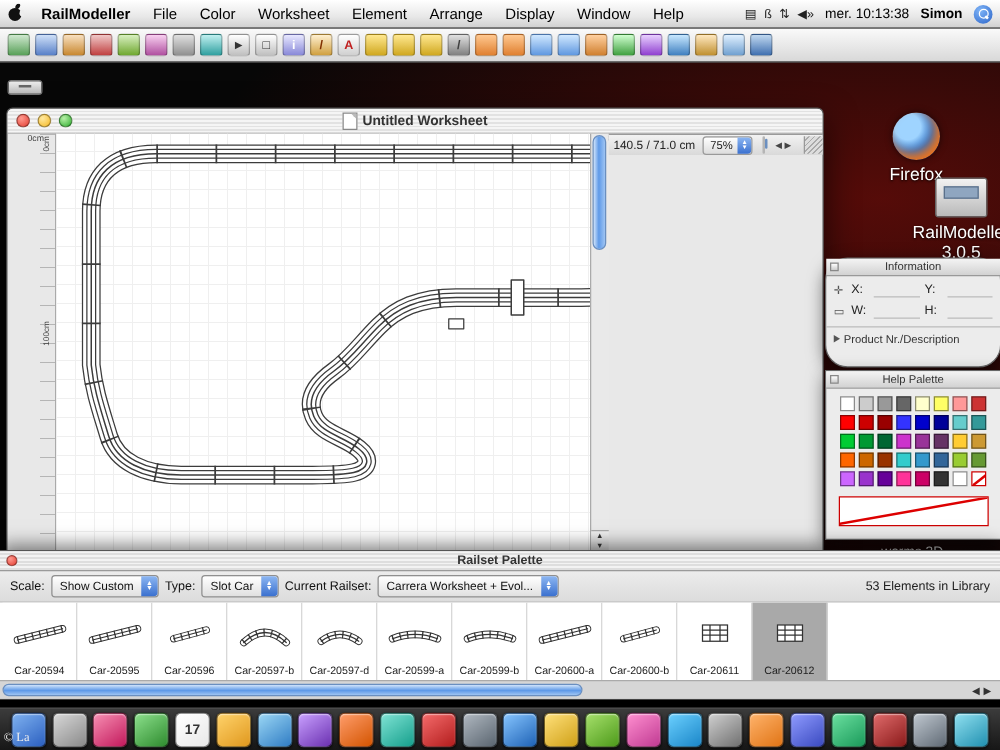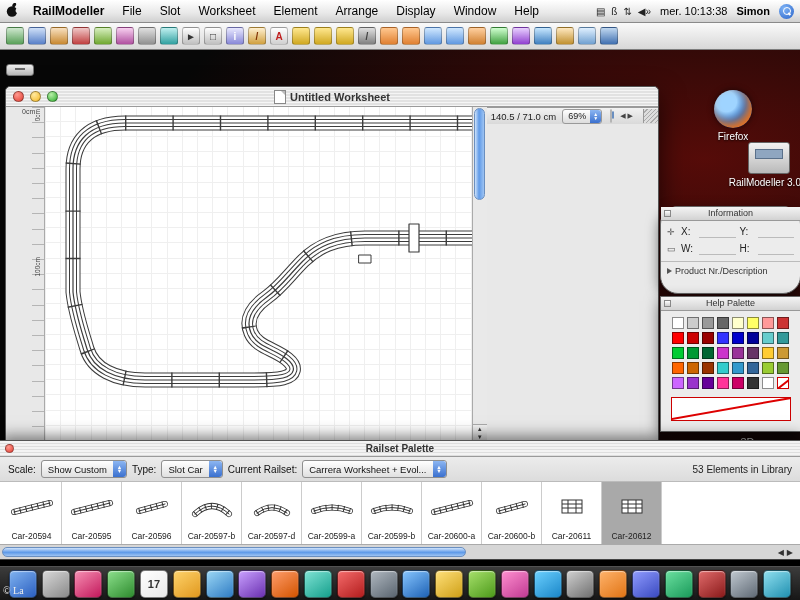--- a/index.html
+++ b/index.html
@@ -53,21 +53,21 @@
   .varrows{position:absolute;bottom:0;left:0;width:14px;text-align:center;font-size:6px;color:#333;line-height:8px;background:linear-gradient(#f2f2f2,#d5d5d5);border-top:1px solid #aaa;}
   .ws-status{height:16px;background:linear-gradient(#f2f2f2,#d9d9d9);border-top:1px solid #9a9a9a;display:flex;align-items:center;font-size:9.5px;color:#222;gap:6px;padding-left:4px;position:relative;}
   .zoombox{display:flex;align-items:center;height:13px;background:linear-gradient(#fff,#dcdcdc);border:1px solid #999;border-radius:3px;font-size:9px;padding-left:5px;}
   .zoomcap{width:11px;height:13px;margin-left:4px;background:linear-gradient(#8cb6f2,#3a70cf);border-radius:0 3px 3px 0;display:flex;flex-direction:column;align-items:center;justify-content:center;color:#fff;font-size:5px;line-height:4px;}
   .hscroll{flex:1;height:12px;margin:0 2px;background:#e7e7e7;border:1px solid #b5b5b5;border-radius:2px;position:relative;}
   .hthumb{position:absolute;left:1px;top:1px;height:8px;width:70%;border-radius:4px;background:linear-gradient(#cfe3fb,#5f9ae8 55%,#9ec4f3);border:1px solid #6a8fc0;box-sizing:border-box;}
   .harrows{font-size:7px;color:#444;padding-right:2px;letter-spacing:2px;}
   .growbox{width:14px;height:14px;background:repeating-linear-gradient(135deg,#ddd 0 2px,#aaa 2px 3px);border-left:1px solid #999;}
 
   
-  .dicon{position:absolute;text-align:center;color:#fff;font-size:10px;text-shadow:0 1px 2px #000;width:86px;}
+  .dicon{position:absolute;text-align:center;color:#fff;font-size:14px;text-shadow:0 1px 2px #000;width:86px;}
   .ff-globe{width:38px;height:38px;margin:0 auto 3px;border-radius:50%;background:radial-gradient(circle at 32% 30%,#9fd4ff 0 28%,#2a70c8 55%,#0b3a7a),radial-gradient(circle at 70% 65%,#ff9a2e,#c45200);background-blend-mode:normal;position:relative;box-shadow:inset -4px -5px 8px rgba(255,120,20,.9),0 0 6px rgba(0,0,0,.6);}
   .disk{width:40px;height:30px;margin:0 auto 3px;background:linear-gradient(#f2f2f2,#b9b9b9);border:1px solid #666;border-radius:3px;position:relative;}
   .disk:after{content:"";position:absolute;left:6px;top:6px;right:6px;height:8px;background:#8fa6c0;border:1px solid #5a708a;}
 
   
   .utilwin{position:absolute;background:#ececec;border:1px solid #666;box-shadow:0 5px 14px rgba(0,0,0,.6);font-size:10px;color:#222;}
   .util-title{height:13px;background:linear-gradient(#f4f4f4,#d2d2d2);border-bottom:1px solid #999;text-align:center;font-size:9px;line-height:13px;color:#333;position:relative;}
   .util-close{position:absolute;left:3px;top:3px;width:7px;height:7px;border:1px solid #888;background:linear-gradient(#fff,#ccc);box-sizing:border-box;}
   .inforow{display:flex;gap:4px;align-items:center;padding:4px 6px 0 6px;}
   .inforow .ic{width:10px;color:#555;font-size:9px;}
@@ -115,21 +115,21 @@
     <span class="apple">
       <svg width="13" height="14" viewBox="0 0 13 14">
         <ellipse cx="8.2" cy="2" rx="1.6" ry="2.4" transform="rotate(35 8.2 2)" fill="#111"></ellipse>
         <circle cx="6" cy="8.5" r="5.2" fill="#111"></circle>
         <circle cx="12.2" cy="7.6" r="2.6" fill="#ededed"></circle>
       </svg>
     </span>
     <span class="menus" id="menus">
         <span class="menu-item bold">RailModeller</span>
         <span class="menu-item">File</span>
-        <span class="menu-item">Slot</span>
+        <span class="menu-item">Color</span>
         <span class="menu-item">Worksheet</span>
         <span class="menu-item">Element</span>
         <span class="menu-item">Arrange</span>
         <span class="menu-item">Display</span>
         <span class="menu-item">Window</span>
         <span class="menu-item">Help</span>
       </span>
     <span class="mb-right">
       <span id="mb-status-icons"><span class="mb-ico" style="margin-left: 6px;">▤</span><span class="mb-ico" style="margin-left: 6px;">ß</span><span class="mb-ico" style="margin-left: 6px;">⇅</span><span class="mb-ico" style="margin-left: 6px;">◀»</span></span>
       <span class="mb-clock">mer. 10:13:38</span>
@@ -213,21 +213,21 @@
             </svg>
           </div>
           <div class="vscroll">
             <div class="vthumb"></div>
             <div class="varrows">▲<br>▼</div>
           </div>
         </div>
         <div class="ws-status">
           <span>140.5 / 71.0 cm</span>
           <span class="zoombox">
-            <span>69%</span>
+            <span>75%</span>
             <span class="zoomcap">▲<br>▼</span>
           </span>
           <span class="hscroll">
               <span class="hthumb"></span>
             </span>
           <span class="harrows">◀▶</span>
           <span class="growbox"></span>
         </div>
       </div>
     </div>

